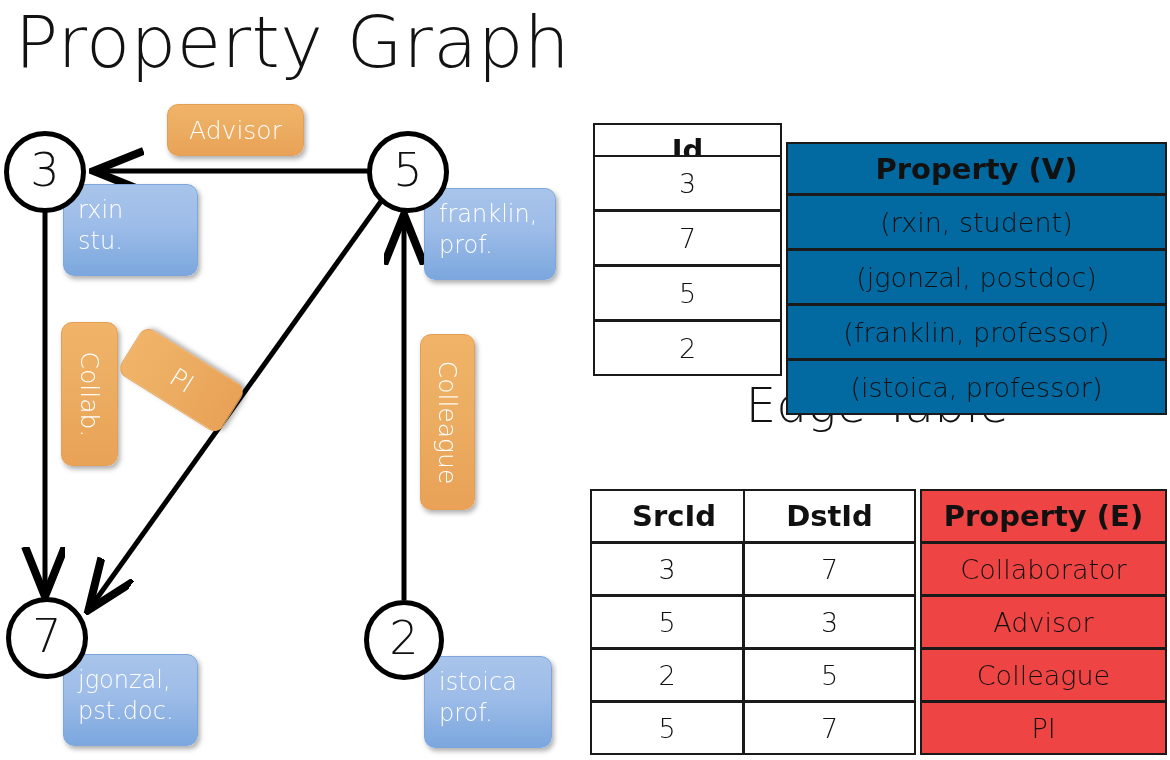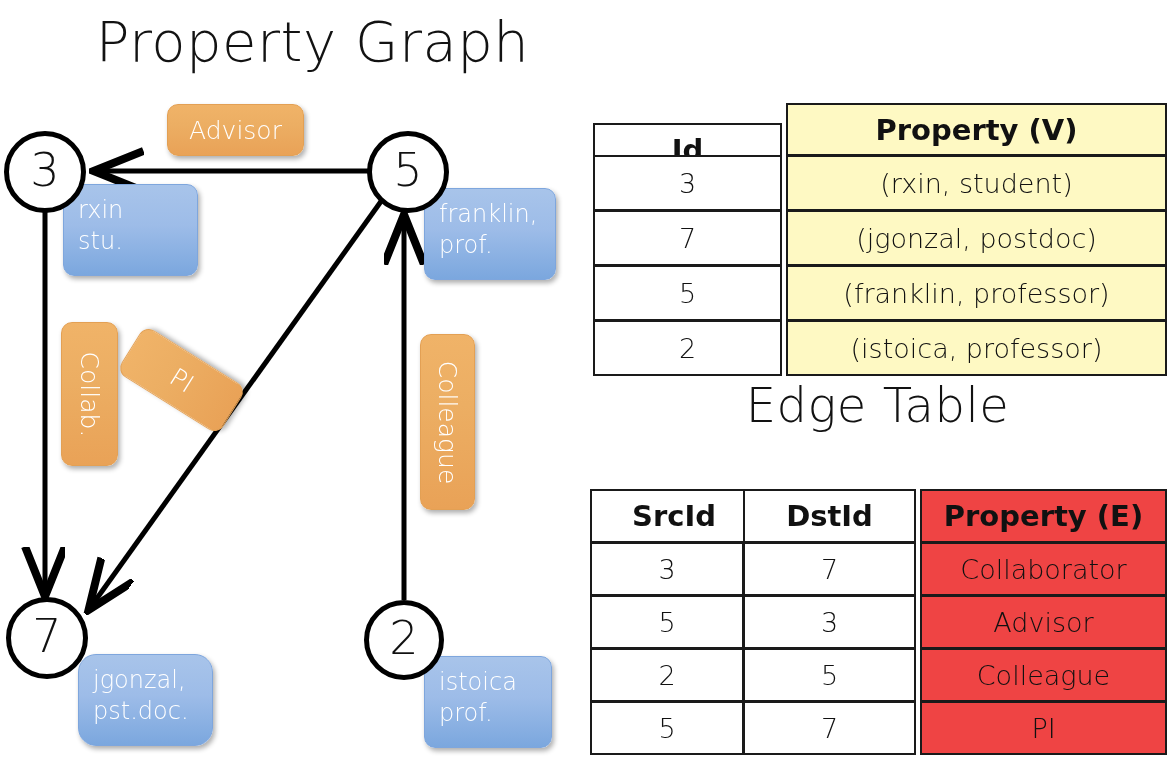--- a/index.html
+++ b/index.html
@@ -10,21 +10,21 @@
   }
   .stage{position:absolute;left:0;top:0;width:1170px;height:760px;}
 
   
   .title{
     position:absolute;text-align:center;
     font-family:"DejaVu Sans",sans-serif;
     font-weight:300;color:#121212;white-space:nowrap;
     letter-spacing:.5px;
   }
-  #title-property-graph{left:0;top:12px;width:585px;font-size:56px;line-height:60px;padding-left:20px;}
+  #title-property-graph{left:0;top:12px;width:585px;font-size:72px;line-height:60px;}
   #title-vertex-table{left:585px;top:10px;width:585px;font-size:48px;line-height:58px;}
   #title-edge-table{left:585px;top:376px;width:585px;font-size:48px;line-height:58px;}
 
   
   #graph-svg{position:absolute;left:0;top:0;width:585px;height:760px;}
 
   
   .node{
     position:absolute;border:5px solid #000;border-radius:50%;
     background:#fff;box-sizing:border-box;
@@ -62,21 +62,21 @@
   
   .tbl{position:absolute;border-collapse:separate;border-spacing:0;
        font-family:"DejaVu Sans",sans-serif;}
   .tbl .cell{
     position:absolute;box-sizing:border-box;
     border:2px solid #1a1a1a;background:#ffffff;
     display:flex;align-items:center;justify-content:center;
     color:#111;font-weight:300;font-size:27px;white-space:nowrap;
   }
   .tbl .cell.hdr{font-weight:700;font-size:29px;}
-  .tbl .cell.v-prop{background:#fef9c3;}
+  .tbl .cell.v-prop{background:#0369a1;margin-top:39px;}
   .tbl .cell.e-prop{background:#ef4444;}
 </style>
 </head>
 <body>
 
 <div class="stage">
 
   <div class="title" id="title-property-graph">Property Graph</div>
   <div class="title" id="title-edge-table">Edge Table</div>
 
@@ -115,21 +115,21 @@
   <div class="pbox" style="left:63px;top:184px;width:135px;height:92px;">
     <div>rxin</div>
     <div>stu.</div>
   </div>
 
   <div class="pbox" style="left:424px;top:188px;width:132px;height:92px;">
     <div>franklin,</div>
     <div>prof.</div>
   </div>
 
-  <div class="pbox" style="left:78px;top:654px;width:135px;height:92px;border-radius:18px;">
+  <div class="pbox" style="left:63px;top:654px;width:135px;height:92px;">
     <div>jgonzal,</div>
     <div>pst.doc.</div>
   </div>
 
   <div class="pbox" style="left:424px;top:656px;width:128px;height:92px;">
     <div>istoica</div>
     <div>prof.</div>
   </div>
 
   <div class="node" style="left:4px;top:131px;width:82px;height:82px;">

